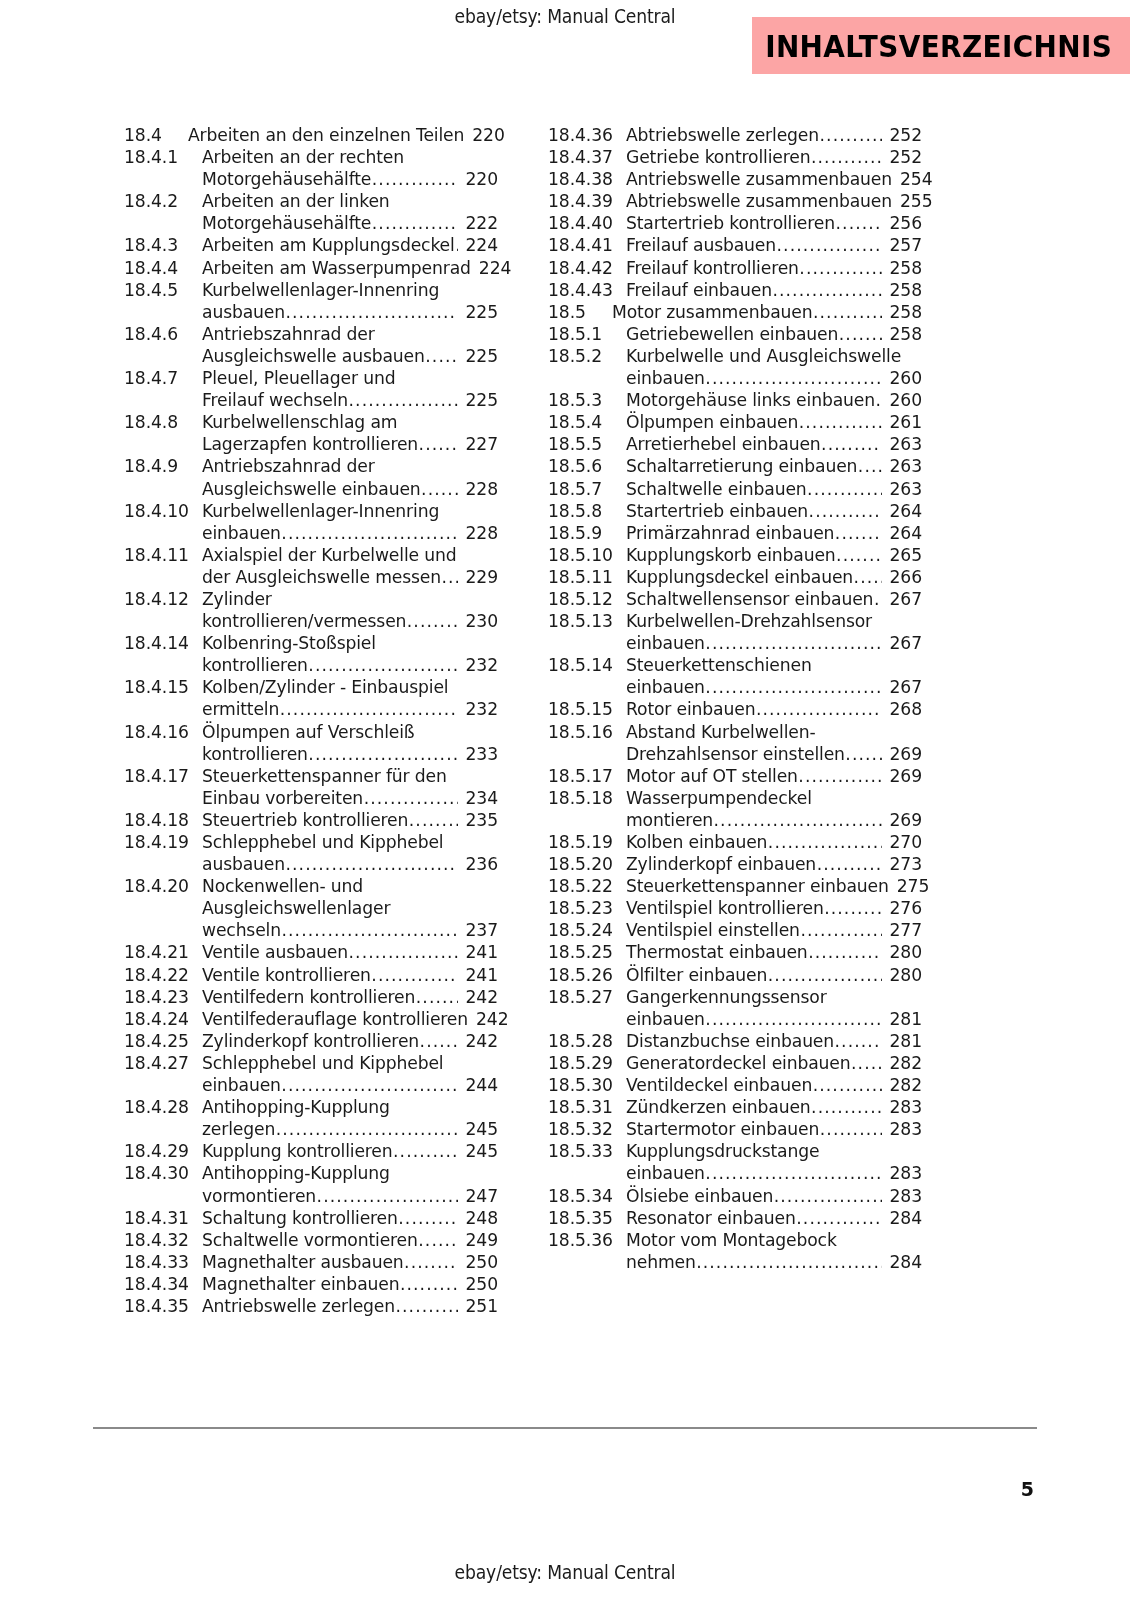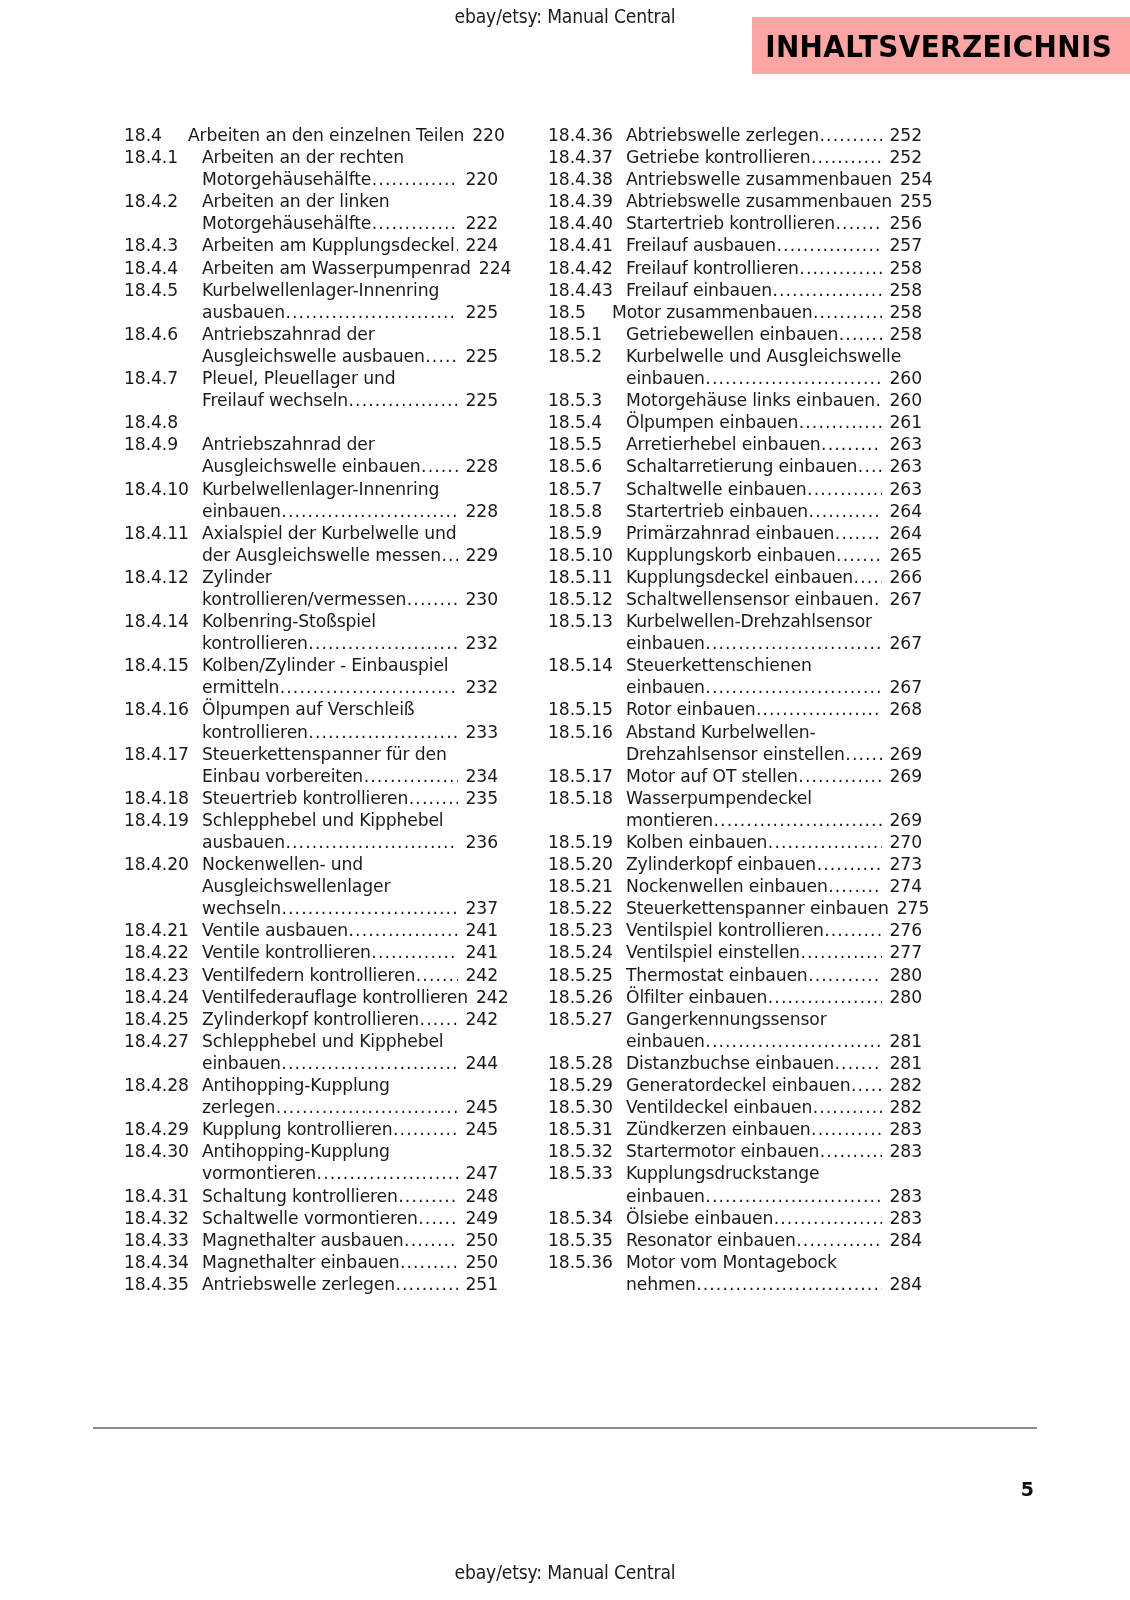--- a/index.html
+++ b/index.html
@@ -266,20 +266,32 @@
           </div>
           <div class="toc-line">
             <span class="toc-text">Freilauf wechseln</span>
             <span class="toc-dots"></span>
             <span class="toc-page">225</span>
           </div>
         </div>
       </div>
       <div class="toc-entry level2">
         <div class="toc-num">18.4.8</div>
+        <div class="toc-title-wrap">
+          <div class="toc-line">
+            <span class="toc-text">Kurbelwellenschlag am</span>
+            <span class="toc-dots empty"></span>
+            <span class="toc-page blank"></span>
+          </div>
+          <div class="toc-line">
+            <span class="toc-text">Lagerzapfen kontrollieren</span>
+            <span class="toc-dots"></span>
+            <span class="toc-page">227</span>
+          </div>
+        </div>
       </div>
       <div class="toc-entry level2">
         <div class="toc-num">18.4.9</div>
         <div class="toc-title-wrap">
           <div class="toc-line">
             <span class="toc-text">Antriebszahnrad der</span>
             <span class="toc-dots empty"></span>
             <span class="toc-page blank"></span>
           </div>
           <div class="toc-line">
@@ -901,30 +913,20 @@
           </div>
         </div>
       </div>
       <div class="toc-entry level2">
         <div class="toc-num">18.5.20</div>
         <div class="toc-title-wrap">
           <div class="toc-line">
             <span class="toc-text">Zylinderkopf einbauen</span>
             <span class="toc-dots"></span>
             <span class="toc-page">273</span>
-          </div>
-        </div>
-      </div>
-      <div class="toc-entry level2">
-        <div class="toc-num">18.5.21</div>
-        <div class="toc-title-wrap">
-          <div class="toc-line">
-            <span class="toc-text">Nockenwellen einbauen</span>
-            <span class="toc-dots"></span>
-            <span class="toc-page">274</span>
           </div>
         </div>
       </div>
       <div class="toc-entry level2">
         <div class="toc-num">18.5.22</div>
         <div class="toc-title-wrap">
           <div class="toc-line">
             <span class="toc-text">Steuerkettenspanner einbauen</span>
             <span class="toc-dots"></span>
             <span class="toc-page">275</span>

